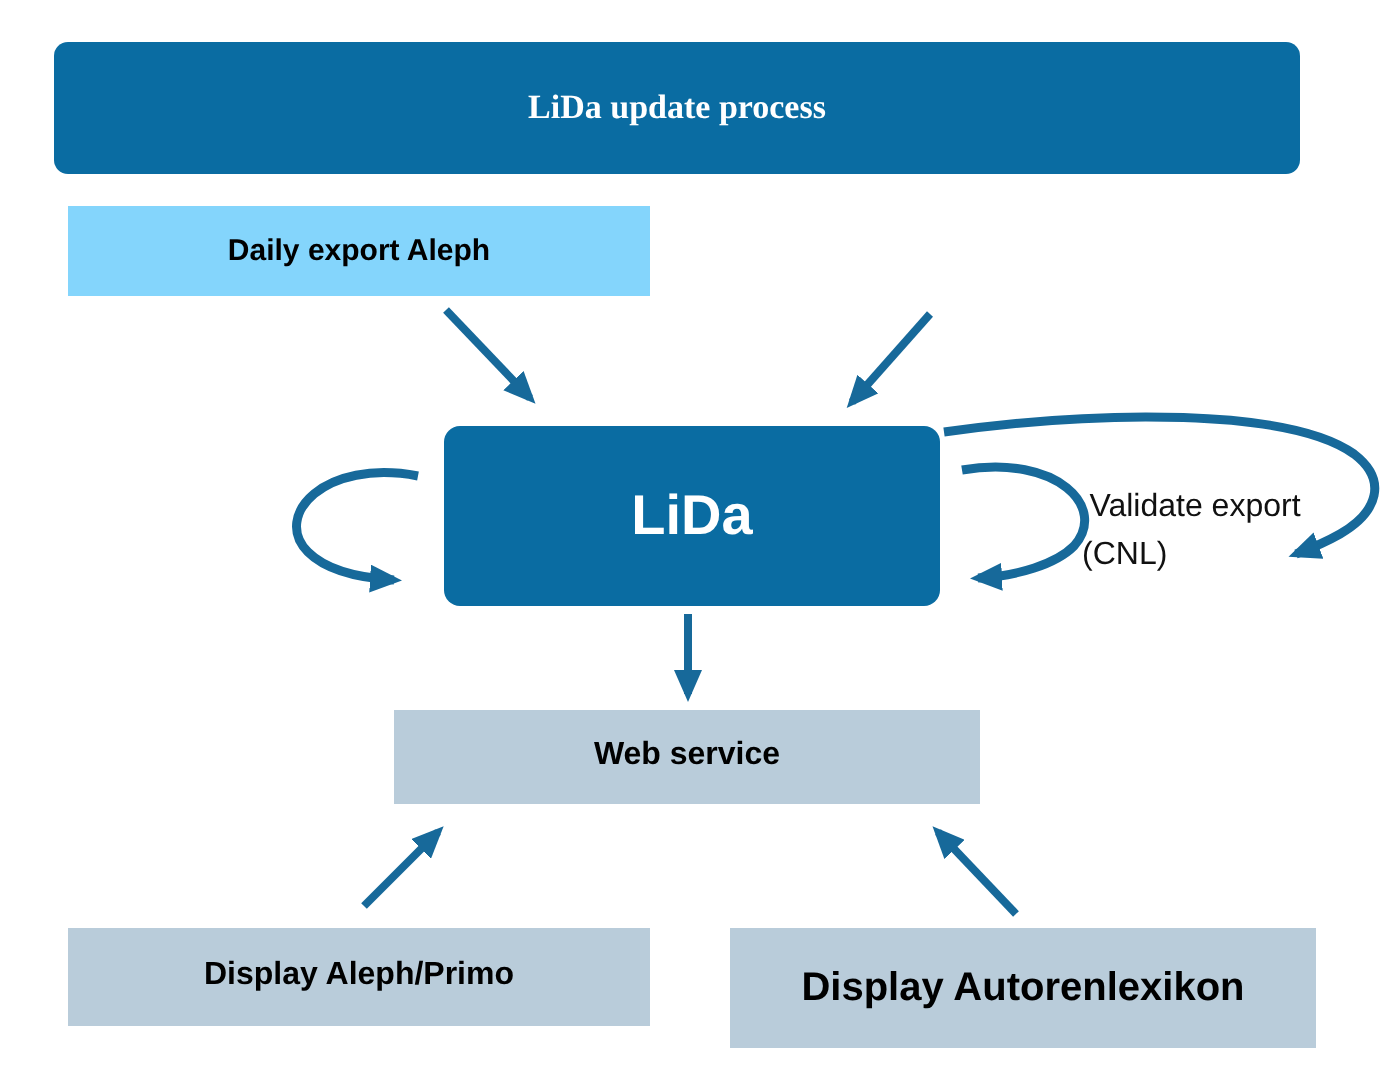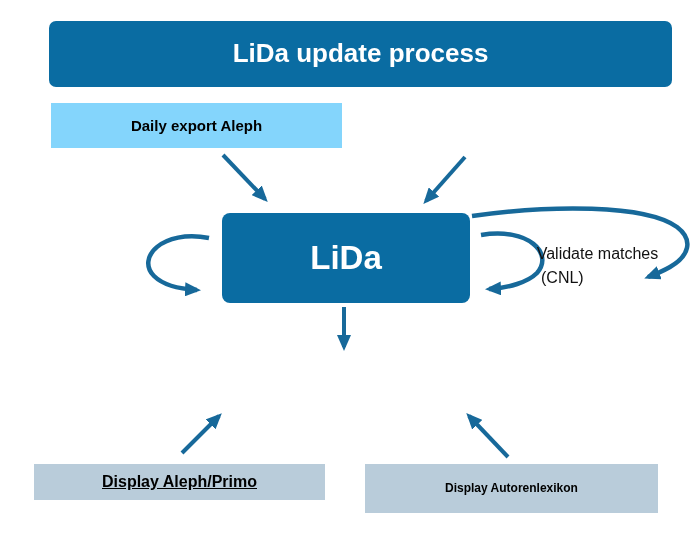--- a/index.html
+++ b/index.html
@@ -35,59 +35,58 @@
     align-items: center;
     justify-content: center;
     text-align: center;
     font-weight: bold;
     color: var(--node-text, #000000);
     box-sizing: border-box;
     z-index: 2;
     line-height: 1.15;
   }
   #header {
-    left: 49px; top: 21px; width: 623px; height: 66px;
+    left: 27px; top: 21px; width: 623px; height: 66px;
     background: var(--primary-dark, #0a6ca2);
     color: var(--title-text, #ffffff);
     border-radius: 7px;
-    font-size: 26px;
+    font-size: 17px;
+    font-family: Liberation Serif, serif;
   }
   #export-aleph {
     left: 34px; top: 103px; width: 291px; height: 45px;
     background: var(--light-blue, #84d5fc);
     font-size: 15px;
-    margin-left: 17px;
   }
   #export-autoren {
     left: 365px; top: 103px; width: 293px; height: 45px;
     background: var(--light-blue, #84d5fc);
     font-size: 15px;
   }
   #lida {
     left: 222px; top: 213px; width: 248px; height: 90px;
     background: var(--primary-dark, #0a6ca2);
     color: var(--title-text, #ffffff);
     border-radius: 8px;
-    font-size: 33px;
+    font-size: 28px;
   }
   #web-service {
     left: 197px; top: 355px; width: 293px; height: 47px;
     background: var(--gray-blue, #b9ccda);
     font-size: 16px;
   }
   #display-aleph {
-    left: 34px; top: 464px; width: 291px; height: 36px;
+    left: 34px; top: 464px; width: 291px; height: 49px;
     background: var(--gray-blue, #b9ccda);
     font-size: 16px;
-    text-decoration: underline;
   }
   #display-autoren {
-    left: 365px; top: 464px; width: 293px; height: 49px;
+    left: 365px; top: 464px; width: 293px; height: 60px;
     background: var(--gray-blue, #b9ccda);
-    font-size: 12px;
+    font-size: 20px;
   }
   .side-label {
     position: absolute;
     z-index: 2;
     font-size: 16px;
     font-weight: normal;
     color: #111111;
     line-height: 1.2;
   }
   #create-matches { left: 28px; top: 256px; width: 120px; text-align: left; }
@@ -121,27 +120,30 @@
 
   <div class="node" id="export-aleph">
     <span>Daily export Aleph</span>
   </div>
 
 
   <div class="node" id="lida">
     <span>LiDa</span>
   </div>
 
+  <div class="node" id="web-service">
+    <span>Web service</span>
+  </div>
 
   <div class="node" id="display-aleph">
     <span>Display Aleph/Primo</span>
   </div>
 
   <div class="node" id="display-autoren">
     <span>Display Autorenlexikon</span>
   </div>
 
 
-  <div class="side-label" id="validate-matches">Validate matches</div>
+  <div class="side-label" id="validate-matches">Validate export</div>
 
   <div class="side-label" id="validate-sub">(CNL)</div>
 
 </div>
 
 </body></html>

